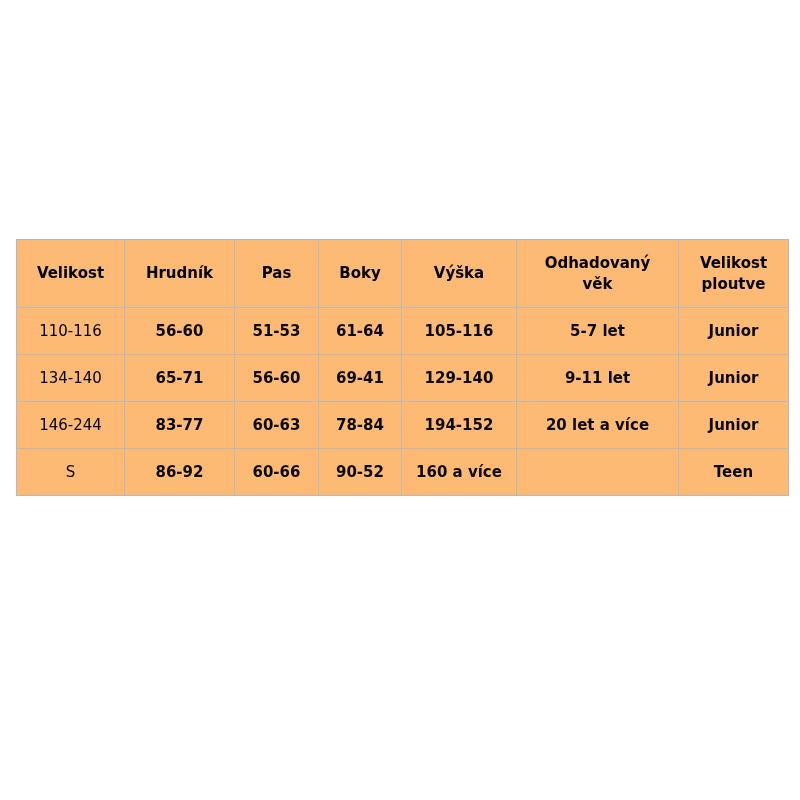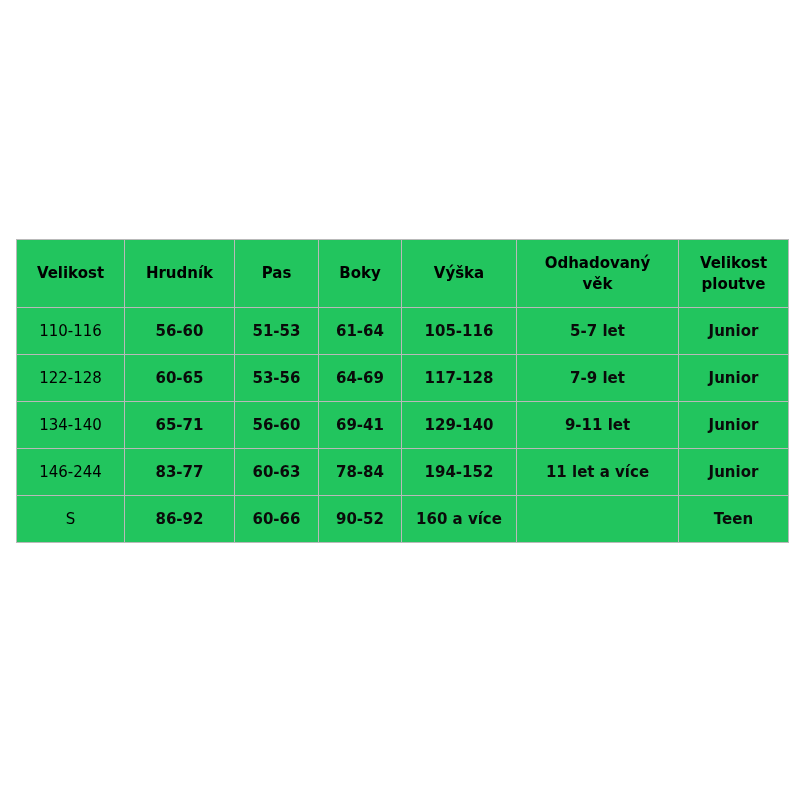--- a/index.html
+++ b/index.html
@@ -16,21 +16,21 @@
     color: #000000;
     overflow: hidden;
   }
   table.size-table {
     position: absolute;
     left: 16px;
     top: 239px;
     width: 772px;
     border-collapse: collapse;
     table-layout: fixed;
-    background: #22c55e;
+    background: #fdba74;
   }
   table.size-table col.c0 { width: 108px; }
   table.size-table col.c1 { width: 110px; }
   table.size-table col.c2 { width: 84px; }
   table.size-table col.c3 { width: 83px; }
   table.size-table col.c4 { width: 115px; }
   table.size-table col.c5 { width: 162px; }
   table.size-table col.c6 { width: 110px; }
 
   table.size-table th,
@@ -92,44 +92,35 @@
         <tr>
           <th>110-116</th>
           <td>56-60</td>
           <td>51-53</td>
           <td>61-64</td>
           <td>105-116</td>
           <td>5-7 let</td>
           <td>Junior</td>
         </tr>
         <tr>
-          <th>122-128</th>
-          <td>60-65</td>
-          <td>53-56</td>
-          <td>64-69</td>
-          <td>117-128</td>
-          <td>7-9 let</td>
-          <td>Junior</td>
-        </tr>
-        <tr>
           <th>134-140</th>
           <td>65-71</td>
           <td>56-60</td>
           <td>69-41</td>
           <td>129-140</td>
           <td>9-11 let</td>
           <td>Junior</td>
         </tr>
         <tr>
           <th>146-244</th>
           <td>83-77</td>
           <td>60-63</td>
           <td>78-84</td>
           <td>194-152</td>
-          <td>11 let a více</td>
+          <td>20 let a více</td>
           <td>Junior</td>
         </tr>
         <tr>
           <th>S</th>
           <td>86-92</td>
           <td>60-66</td>
           <td>90-52</td>
           <td>160 a více</td>
           <td></td>
           <td>Teen</td>

